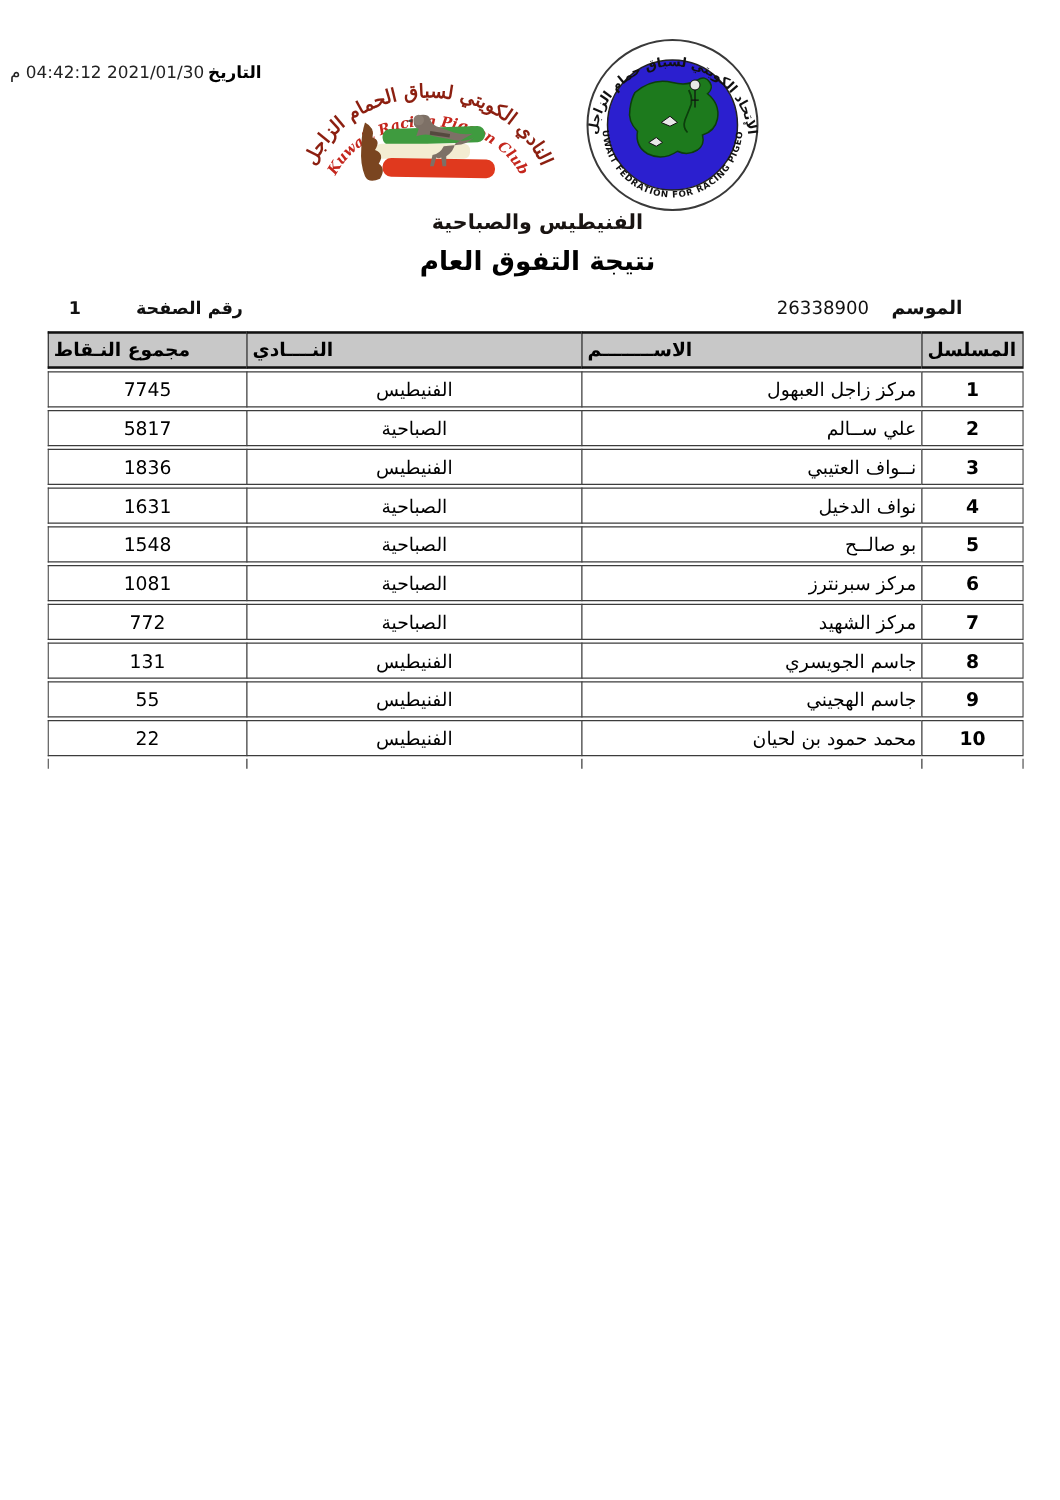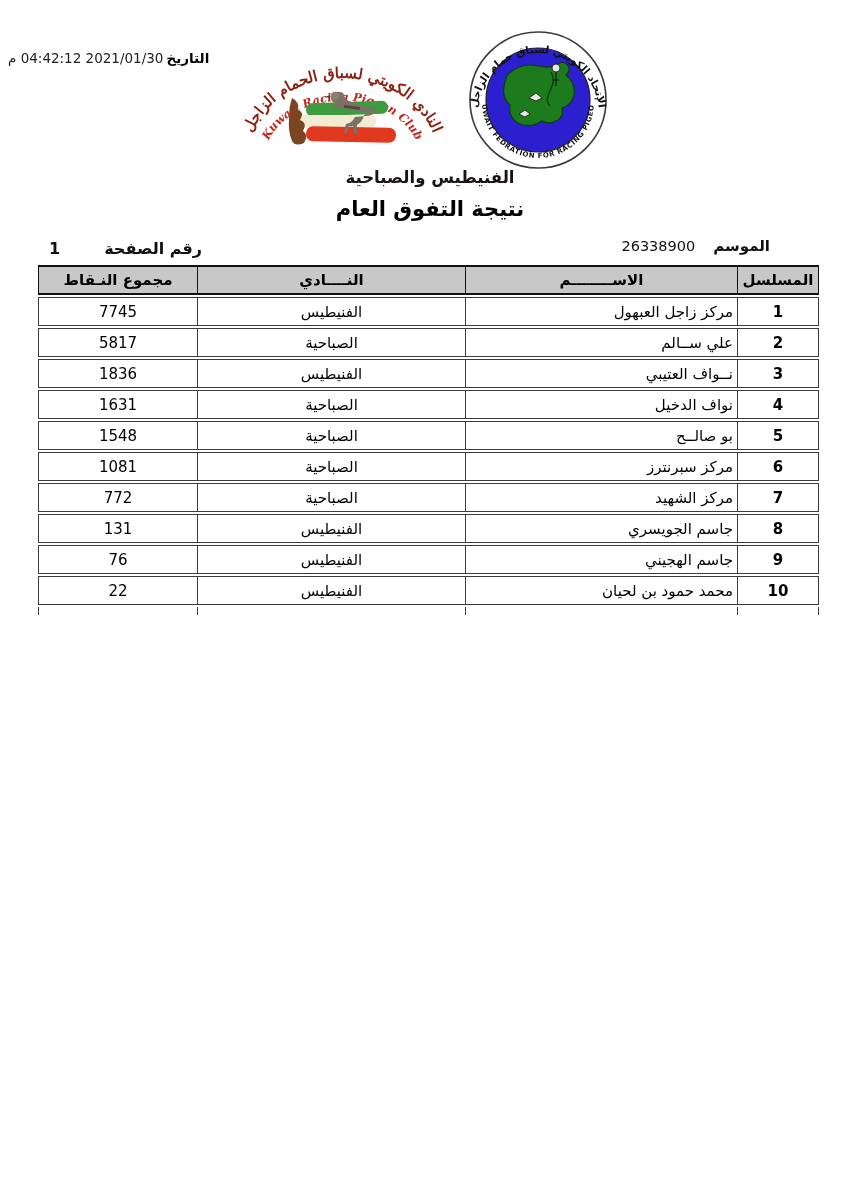--- a/index.html
+++ b/index.html
@@ -24,36 +24,36 @@
   .page-title{
     position:absolute;top:197px;left:0;width:860px;text-align:center;
     font-size:21px;font-weight:bold;color:#000;direction:rtl;
   }
   
   .season{
     position:absolute;top:237px;right:78px;direction:rtl;font-size:14.5px;white-space:nowrap;
   }
   .season b{font-weight:bold;font-size:15px;margin-left:18px;}
   .pagenum{
-    position:absolute;top:239px;left:49px;direction:rtl;font-size:16px;white-space:nowrap;
+    position:absolute;top:239px;left:55px;direction:rtl;font-size:14px;white-space:nowrap;
   }
   .pagenum b{font-weight:bold;}
   .pagenum .val{margin-right:44px;font-weight:bold;}
   
   .table-wrap{
     position:absolute;left:38px;top:263px;width:781px;height:352px;overflow:hidden;
   }
   table.results{
     width:781px;table-layout:fixed;direction:rtl;
     border-collapse:separate;border-spacing:0 2px;
   }
   table.results th{
     background:#c8c8c8;border-top:2px solid #111;border-bottom:2px solid #111;
     border-left:1.5px solid #111;height:26px;
-    font-size:15px;font-weight:bold;color:#000;text-align:center;padding:0 4px;
+    font-size:15px;font-weight:bold;color:#000;text-align:left;padding:0 4px;
   }
   table.results th:first-child{border-right:1.5px solid #111;margin-left:48px;}
   table.results td{
     border-top:1px solid #3c3c3c;border-bottom:1px solid #3c3c3c;
     border-left:1px solid #3c3c3c;height:27px;
     font-size:15px;color:#000;padding:0 4px;overflow:hidden;white-space:nowrap;
   }
   table.results td:first-child{border-right:1px solid #3c3c3c;}
   td.c-serial{text-align:center;font-weight:bold;font-size:16px;}
   td.c-name{text-align:right;padding-right:10px;}
@@ -202,21 +202,21 @@
     <td class="c-serial">8</td>
     <td class="c-name">جاسم الجويسري</td>
     <td class="c-club">الفنيطيس</td>
     <td class="c-points">131</td>
   </tr>
 
   <tr>
     <td class="c-serial">9</td>
     <td class="c-name">جاسم الهجيني</td>
     <td class="c-club">الفنيطيس</td>
-    <td class="c-points">76</td>
+    <td class="c-points">55</td>
   </tr>
 
   <tr>
     <td class="c-serial">10</td>
     <td class="c-name">محمد حمود بن لحيان</td>
     <td class="c-club">الفنيطيس</td>
     <td class="c-points">22</td>
   </tr>
 </tbody>
     <tbody class="stub">

